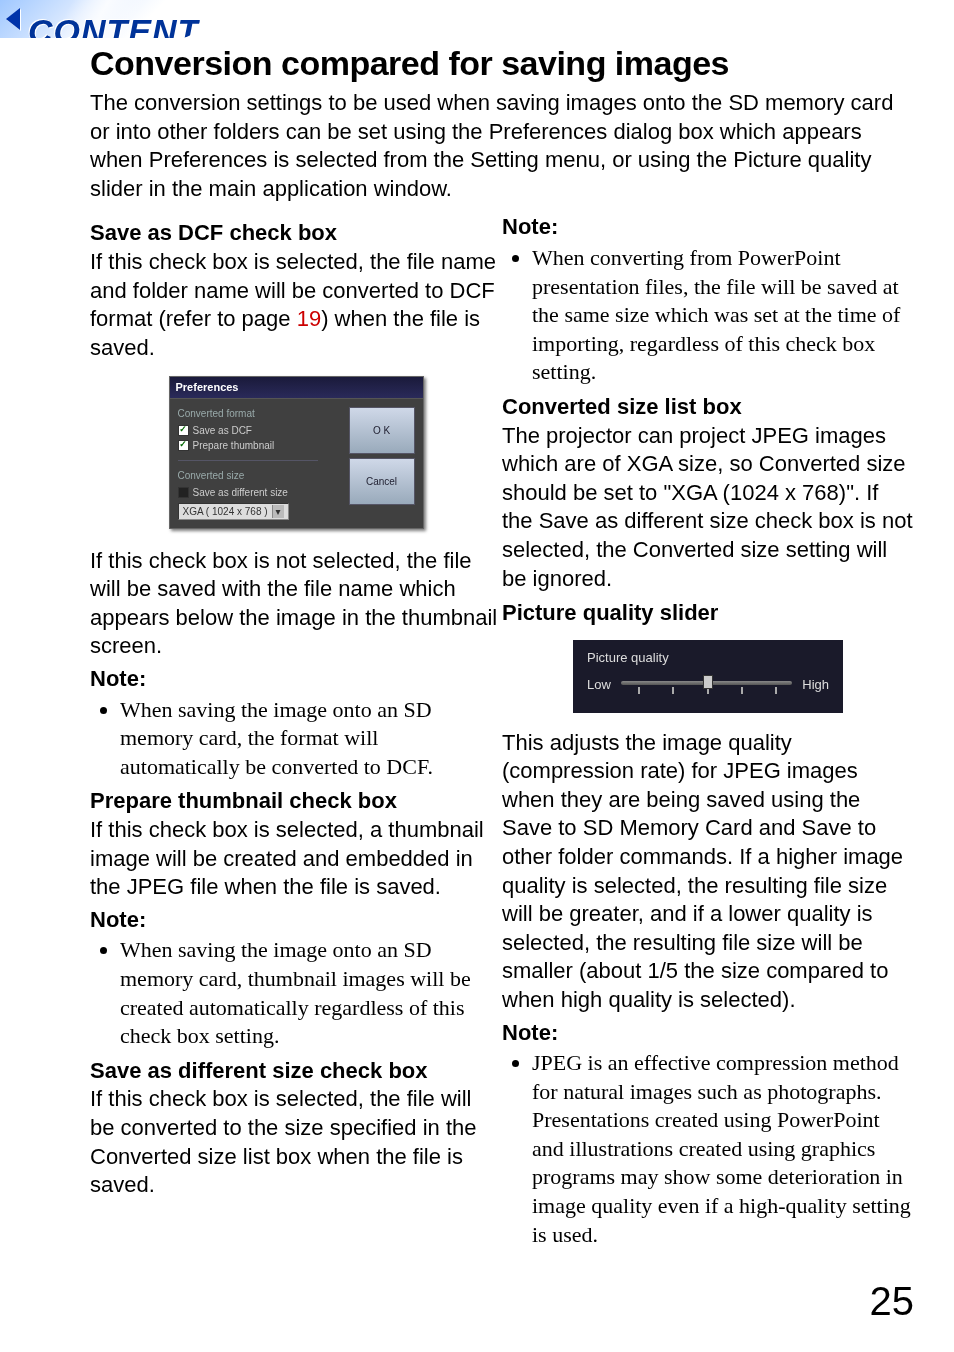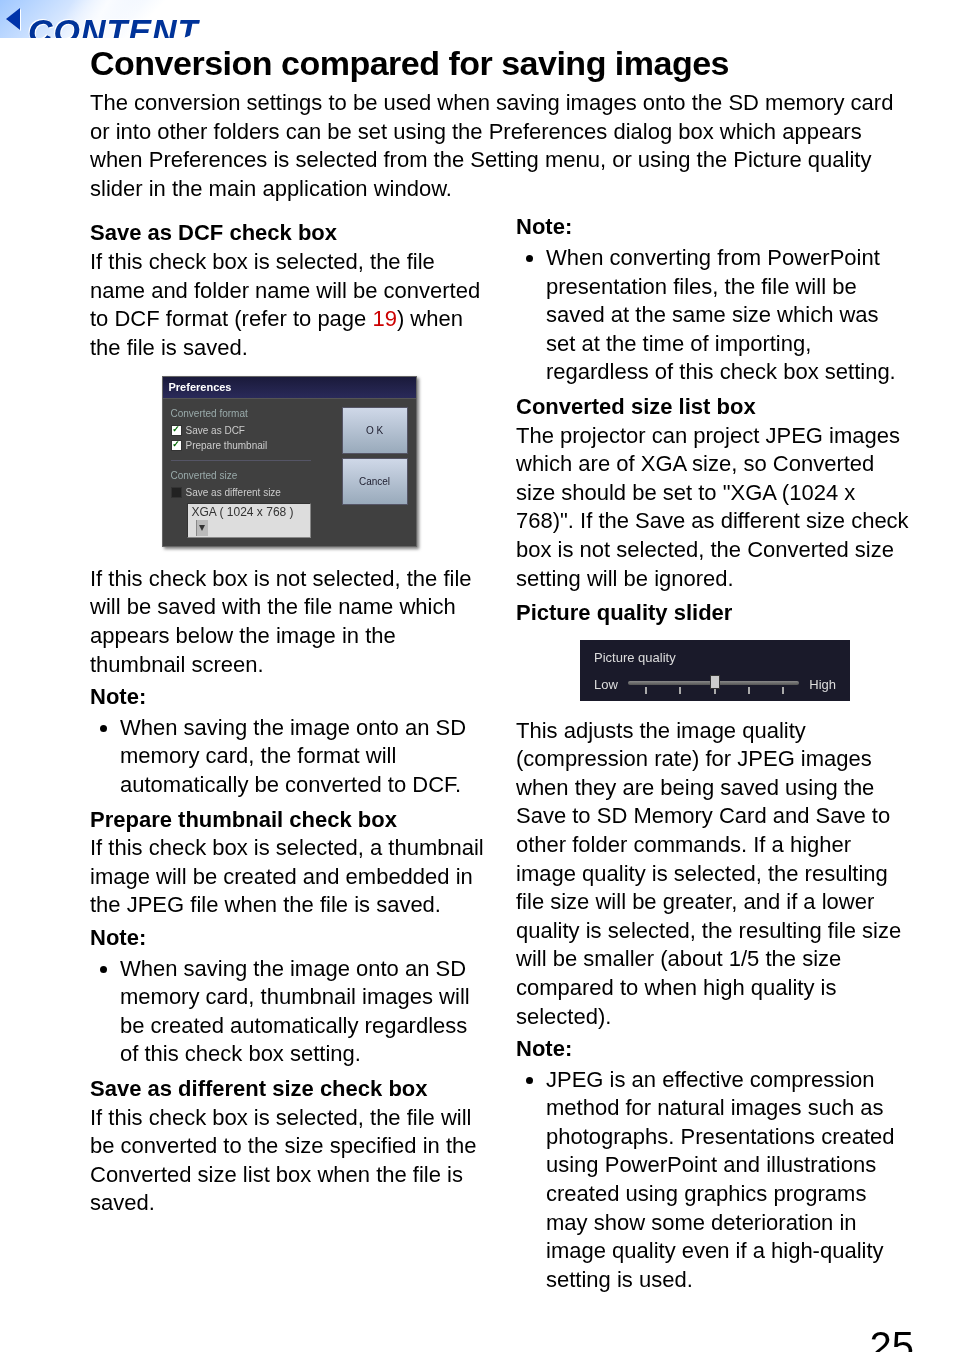--- a/index.html
+++ b/index.html
@@ -53,39 +53,39 @@
     margin: 6px 0 6px;
     letter-spacing: -0.5px;
   }
   .intro {
     font-size: 22px;
     line-height: 1.3;
     margin-bottom: 10px;
   }
   .columns {
     display: flex;
-    gap: 28px;
   }
   .col {
     flex: 1;
     font-size: 22px;
     line-height: 1.3;
   }
   .subhead {
     font-weight: bold;
     font-size: 22px;
     margin-top: 6px;
     display: block;
   }
   .para { margin-bottom: 4px; }
   .redlink { color: #cc0000; }
   ul.note {
     list-style: disc;
     padding-left: 30px;
     margin: 2px 0 6px;
+    font-family: Liberation Serif, serif;
   }
   ul.note li { margin: 0; }
   .note-label { font-weight: bold; }
   
   .prefs-dialog {
     width: 255px;
     margin: 14px auto 18px;
     font-family: Tahoma, sans-serif;
     font-size: 11px;
     color: #ddd;
@@ -119,22 +119,22 @@
   }
   .chk {
     width: 11px; height: 11px; background: #fff; border: 1px solid #333;
     display: inline-flex; align-items: center; justify-content: center;
     font-size: 9px; color: #060; font-weight: bold;
   }
   .chk.unchecked { color: transparent; background: #222; }
   .prefs-divider { border-top: 1px solid #556; margin: 8px 0; }
   .size-select {
     display: inline-block; background: #ddd; color: #333;
-    font-size: 12px; padding: 1px 4px; border: 1px inset #888;
-    margin-left: 16px; margin-top: 2px;
+    font-size: 10px; padding: 1px 4px; border: 1px inset #888;
+    margin-left: 0; margin-top: 2px;
   }
   .size-select .dd {
     display: inline-block; width: 12px; text-align: center;
     background: #bbb; margin-left: 4px; border-left: 1px solid #888;
   }
   .btn {
     background: linear-gradient(#cfd8e8, #9ab);
     border: 1px solid #556;
     color: #223;
     font-size: 10px;
@@ -144,21 +144,21 @@
     align-self: flex-end;
   }
   
   .pq-panel {
     width: 270px;
     background: #1a1a2a;
     color: #ddd;
     font-family: Tahoma, sans-serif;
     font-size: 13px;
     margin: 12px auto 16px;
-    padding: 10px 14px 4px;
+    padding: 10px 14px 16px;
   }
   .pq-title { margin-bottom: 10px; }
   .pq-row { display: flex; gap: 10px; }
   .pq-track {
     position: relative;
     flex: 1;
     height: 20px;
   }
   .pq-line {
     position: absolute; top: 4px; left: 0; right: 0; height: 4px;

